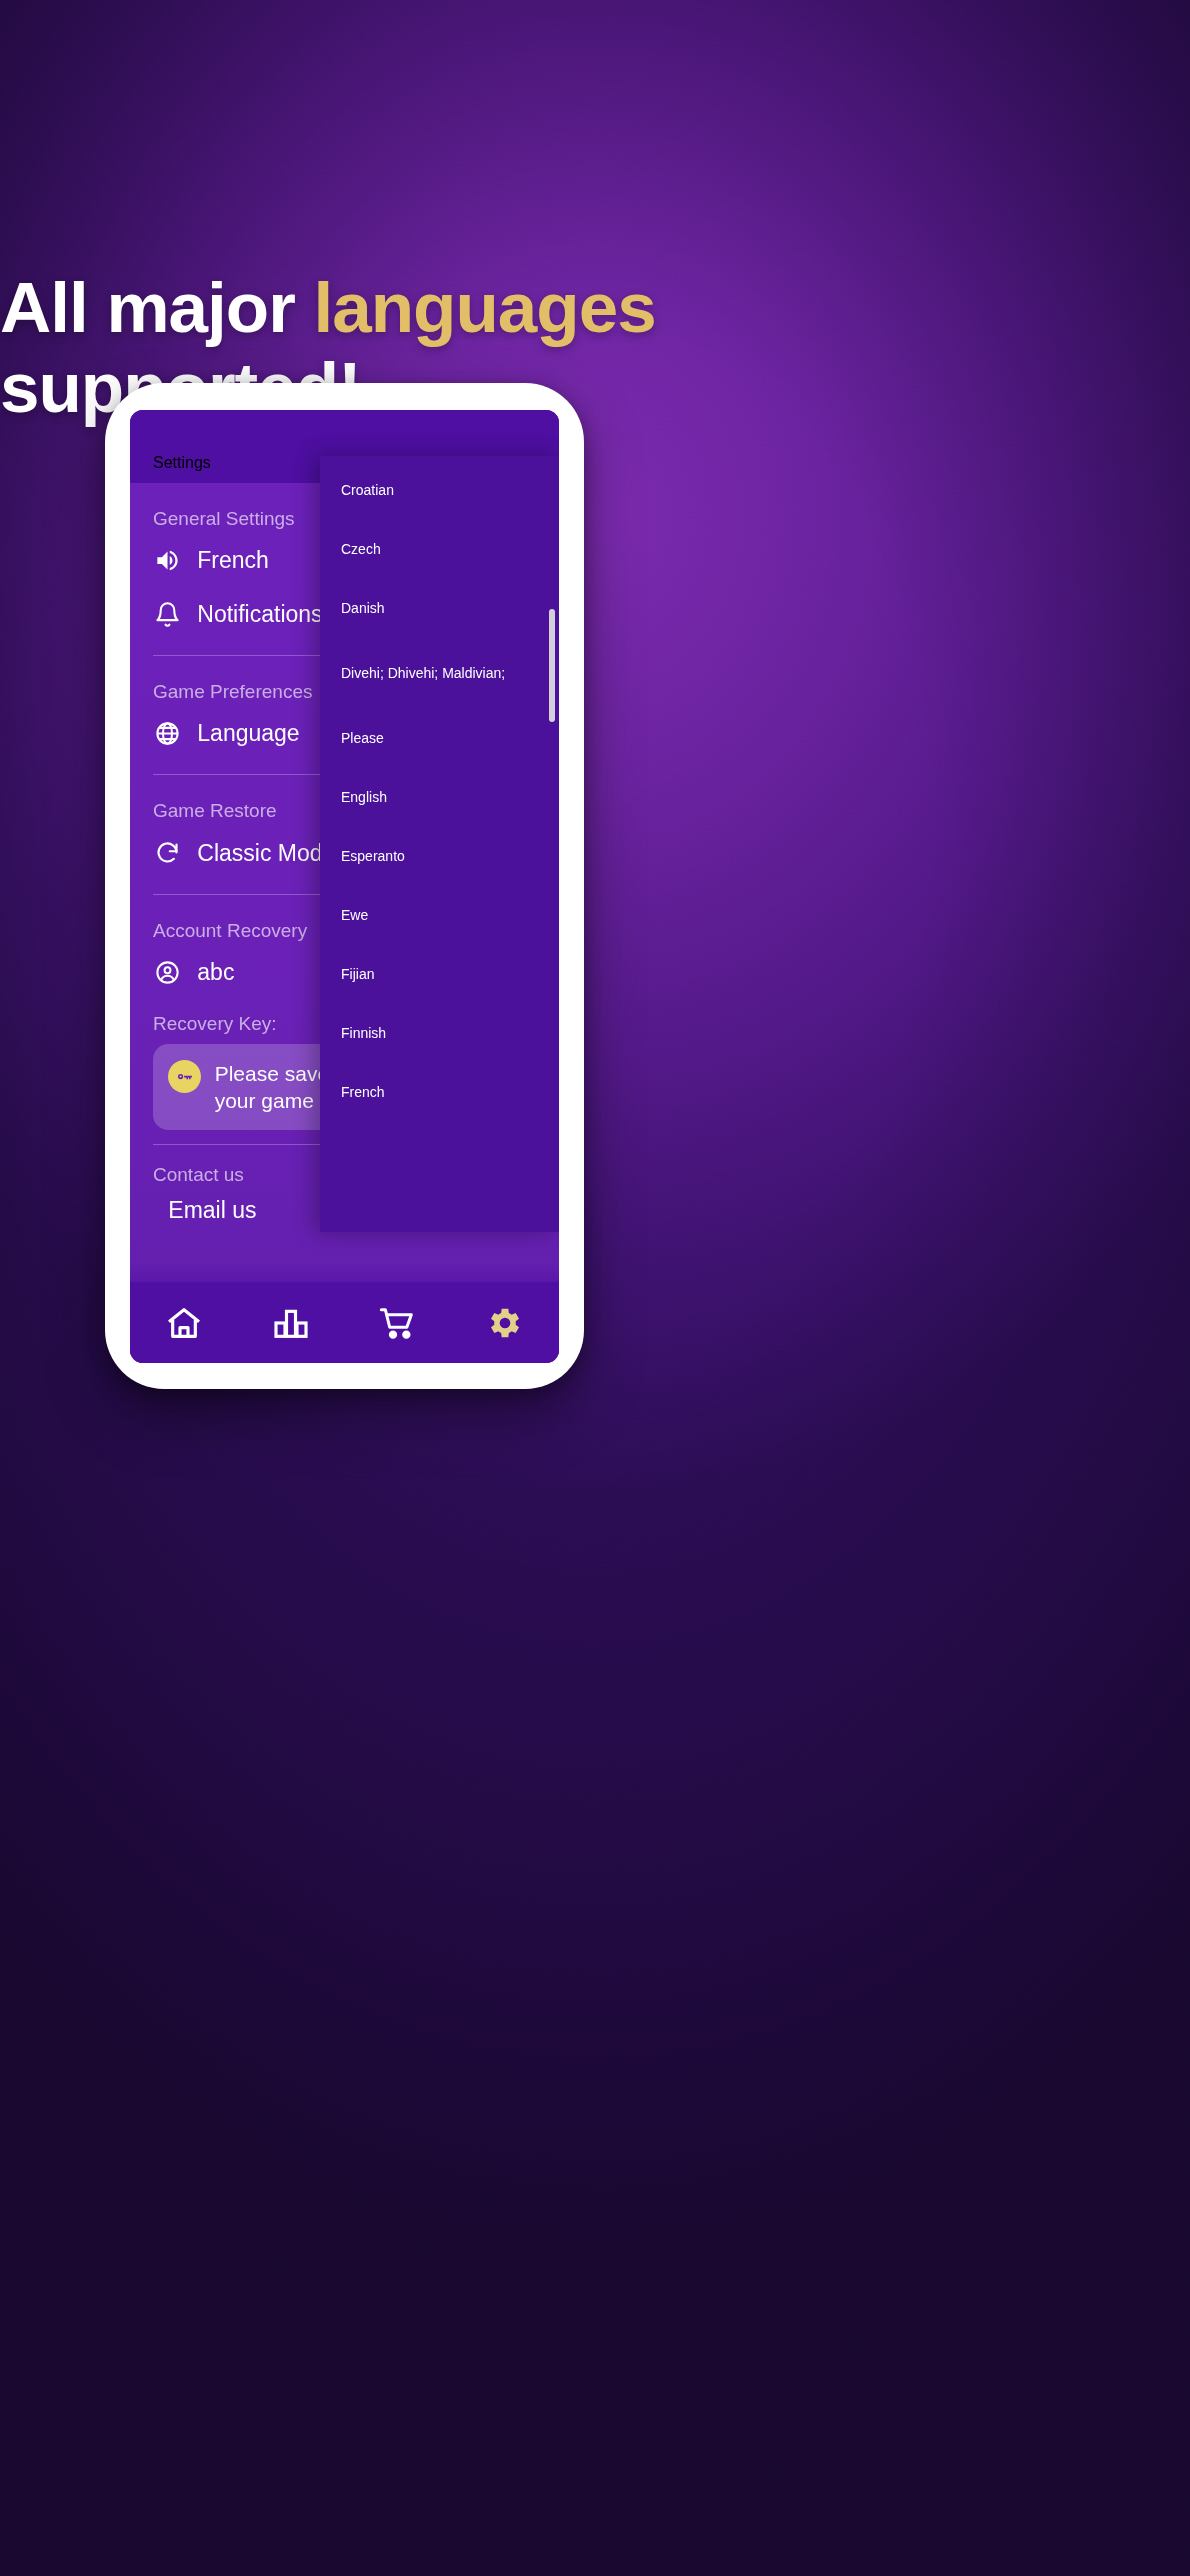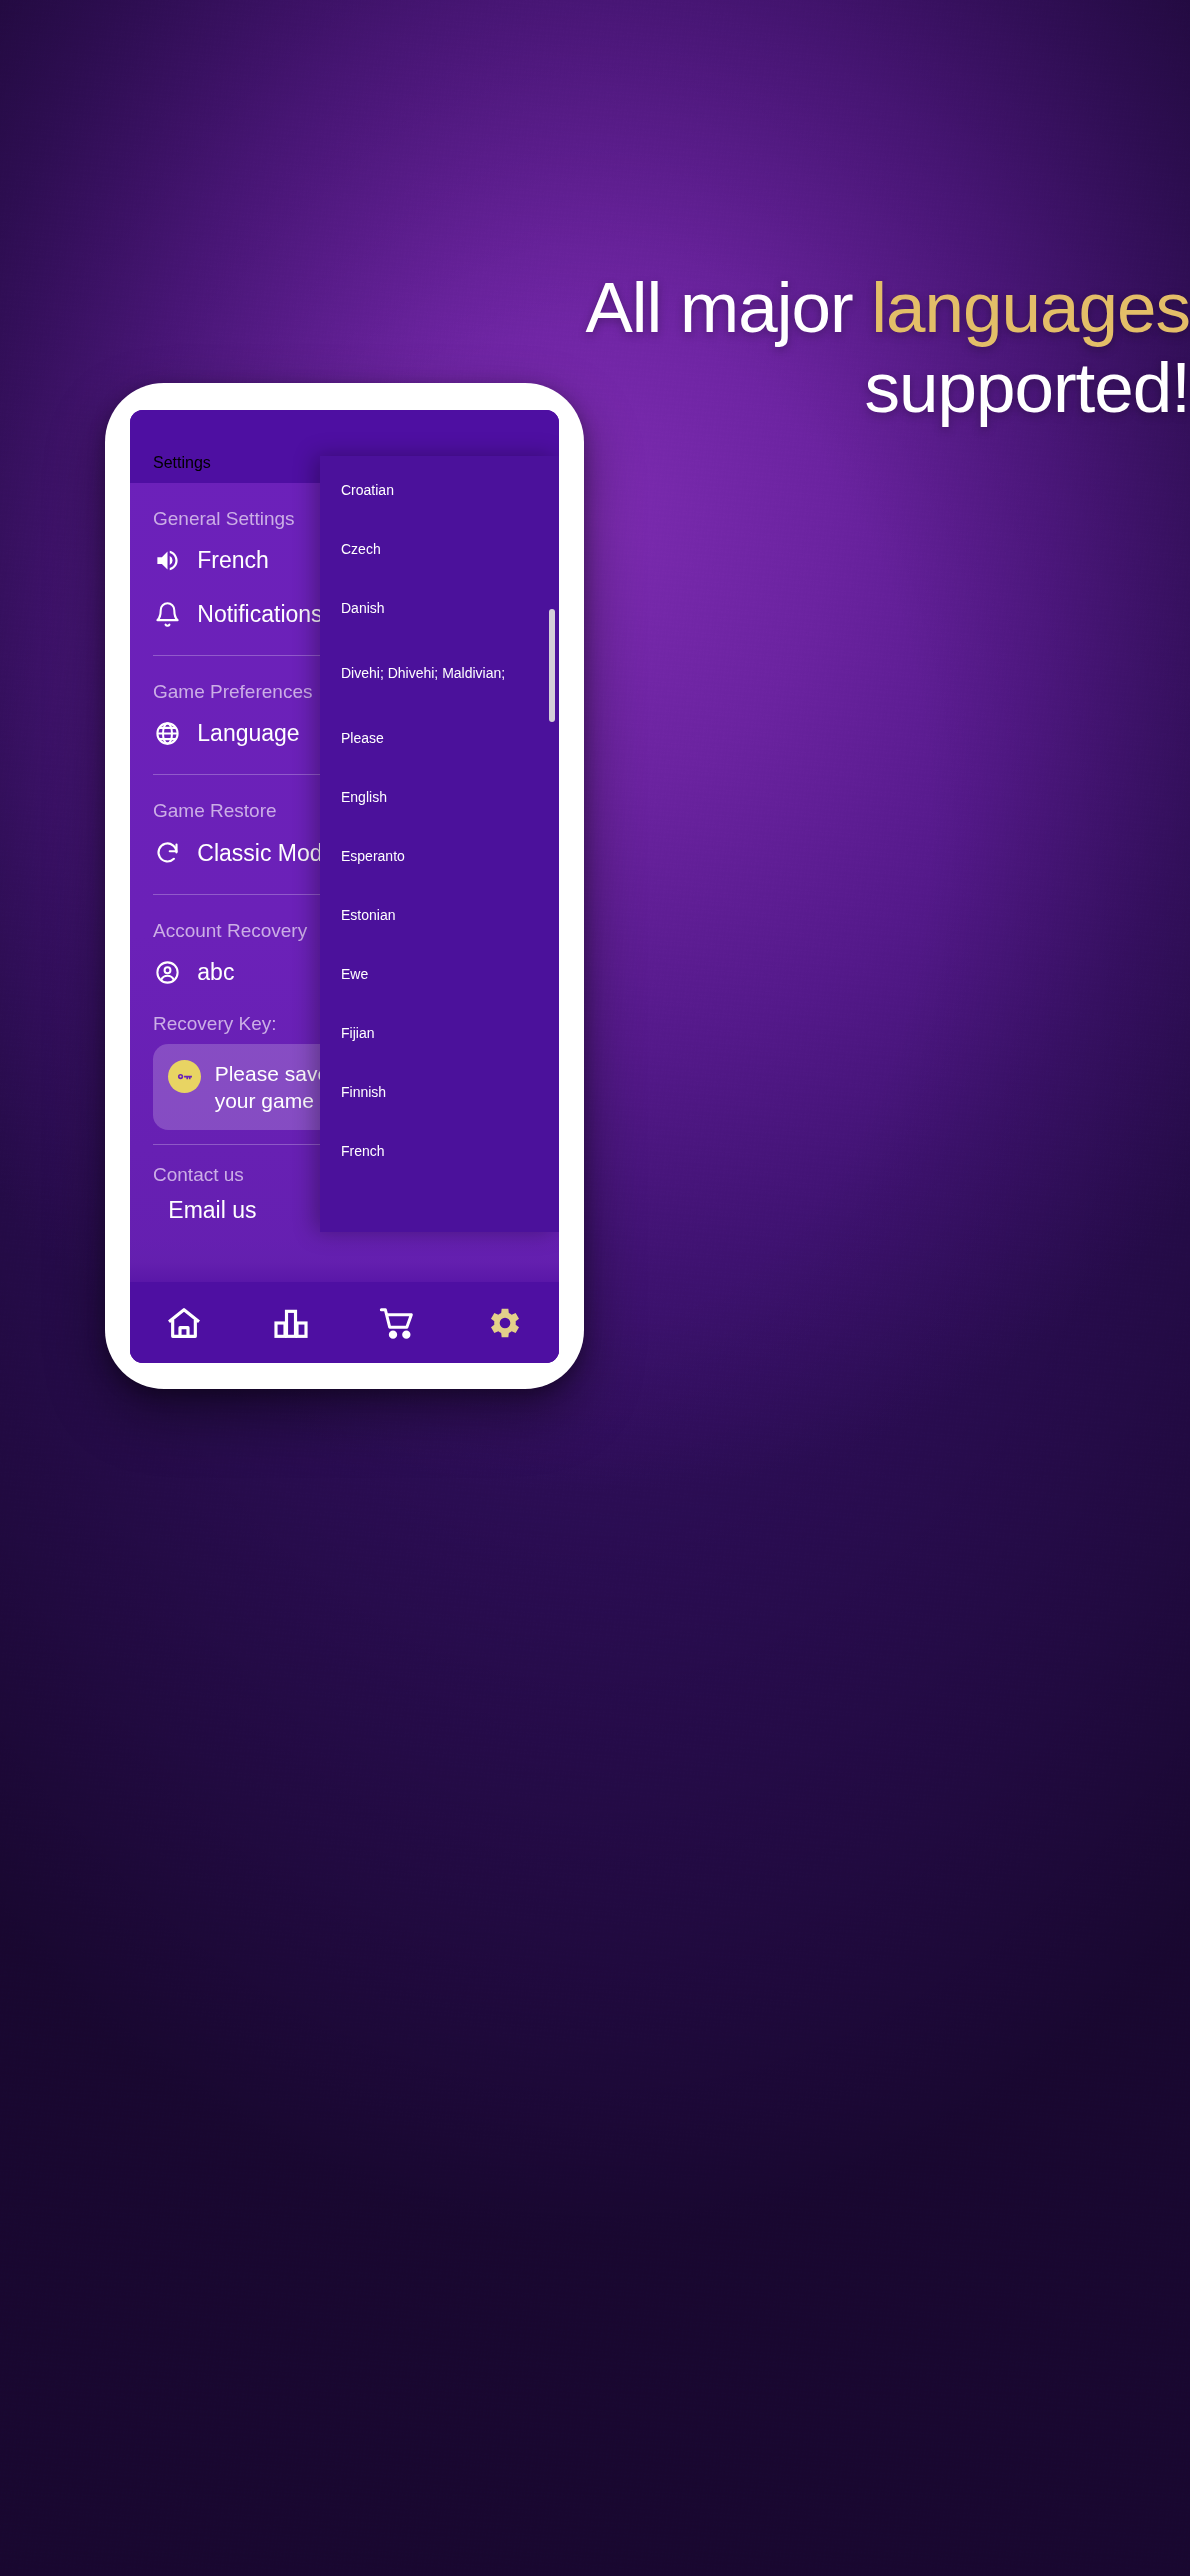--- a/index.html
+++ b/index.html
@@ -28,23 +28,23 @@
   }
   .bg-vignette {
     position:absolute; inset:0;
     background:radial-gradient(ellipse 80% 55% at 50% 32%, rgba(0,0,0,0) 35%, rgba(0,0,0,.30) 78%, rgba(0,0,0,.48) 100%);
   }
 
   
   .headline {
     position:absolute;
     top:268px; left:0; width:1190px;
-    text-align:right;
+    text-align:left;
     font-size:71px;
-    font-weight:normal;
+    font-weight:bold;
     line-height:1.12;
     color:#ffffff;
     letter-spacing:-1px;
     text-shadow:0 2.9px 9.6px rgba(0,0,0,.28);
     z-index:5;
   }
   .headline .gold { color:#e3be68; }
 
   
   .phone-frame {
@@ -275,21 +275,20 @@
 
       <div class="lang-dropdown">
         <div class="lang-list">
           <div class="lang-item">Croatian</div>
           <div class="lang-item">Czech</div>
           <div class="lang-item">Danish</div>
           <div class="lang-item two">Divehi; Dhivehi; Maldivian;</div>
           <div class="lang-item">Please</div>
           <div class="lang-item">English</div>
           <div class="lang-item">Esperanto</div>
-          <div class="lang-item">Estonian</div>
           <div class="lang-item">Ewe</div>
           <div class="lang-item">Fijian</div>
           <div class="lang-item">Finnish</div>
           <div class="lang-item">French</div>
 
         </div>
         <div class="lang-scrollbar"></div>
       </div>
 
       <div class="bottom-nav">

